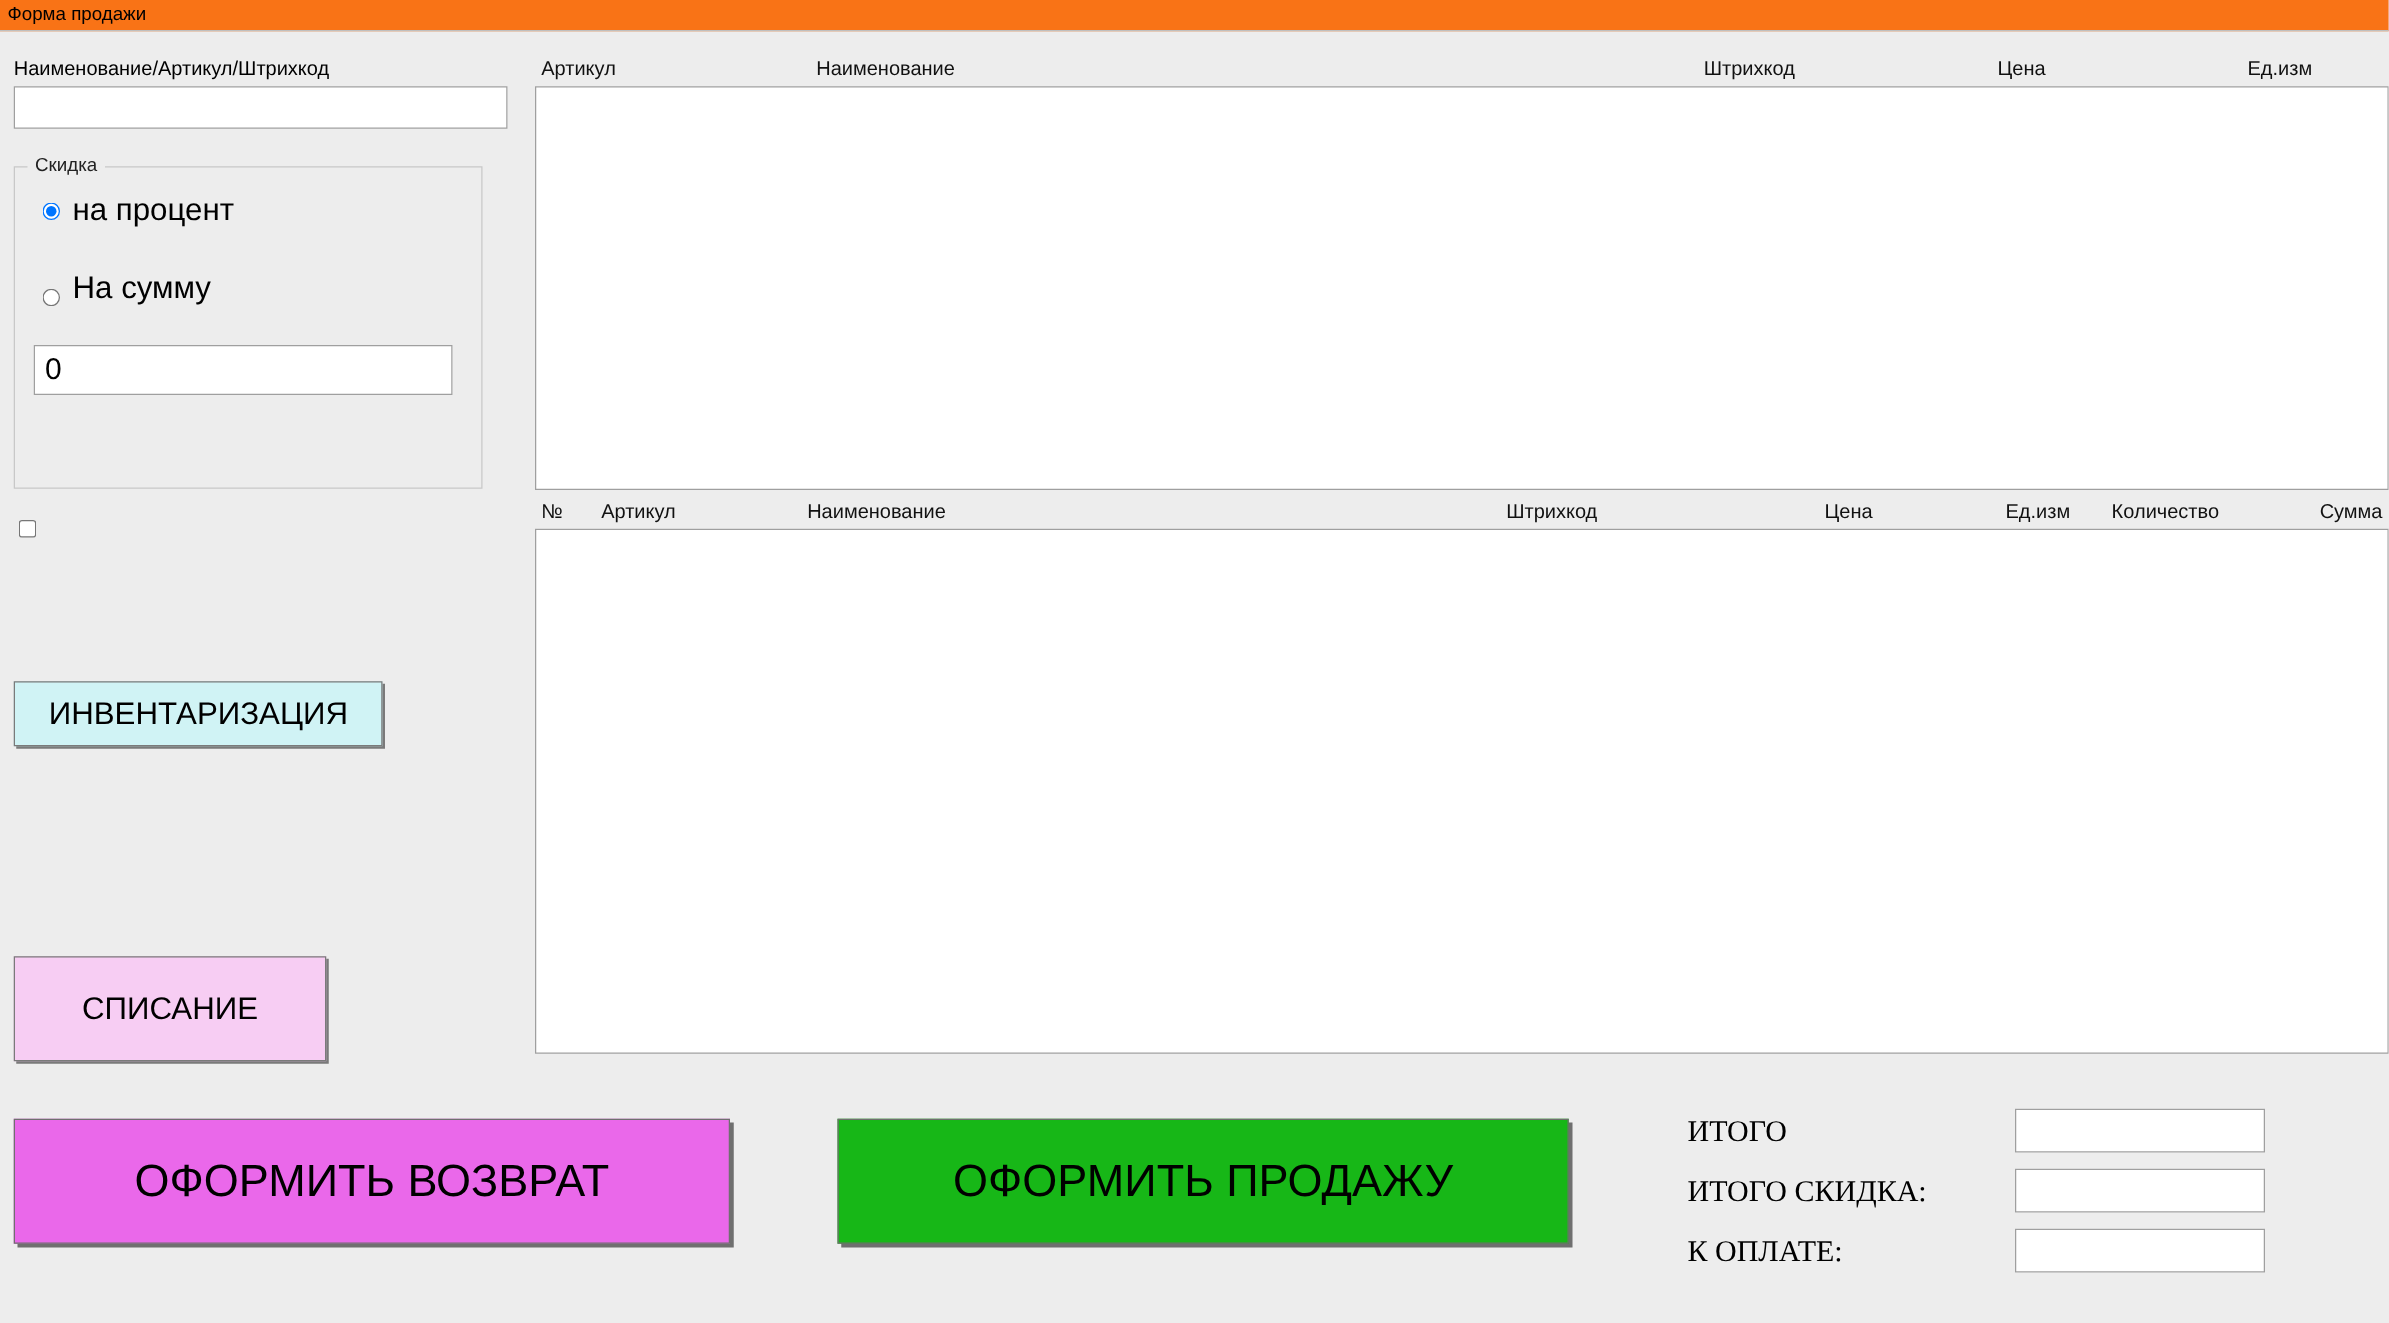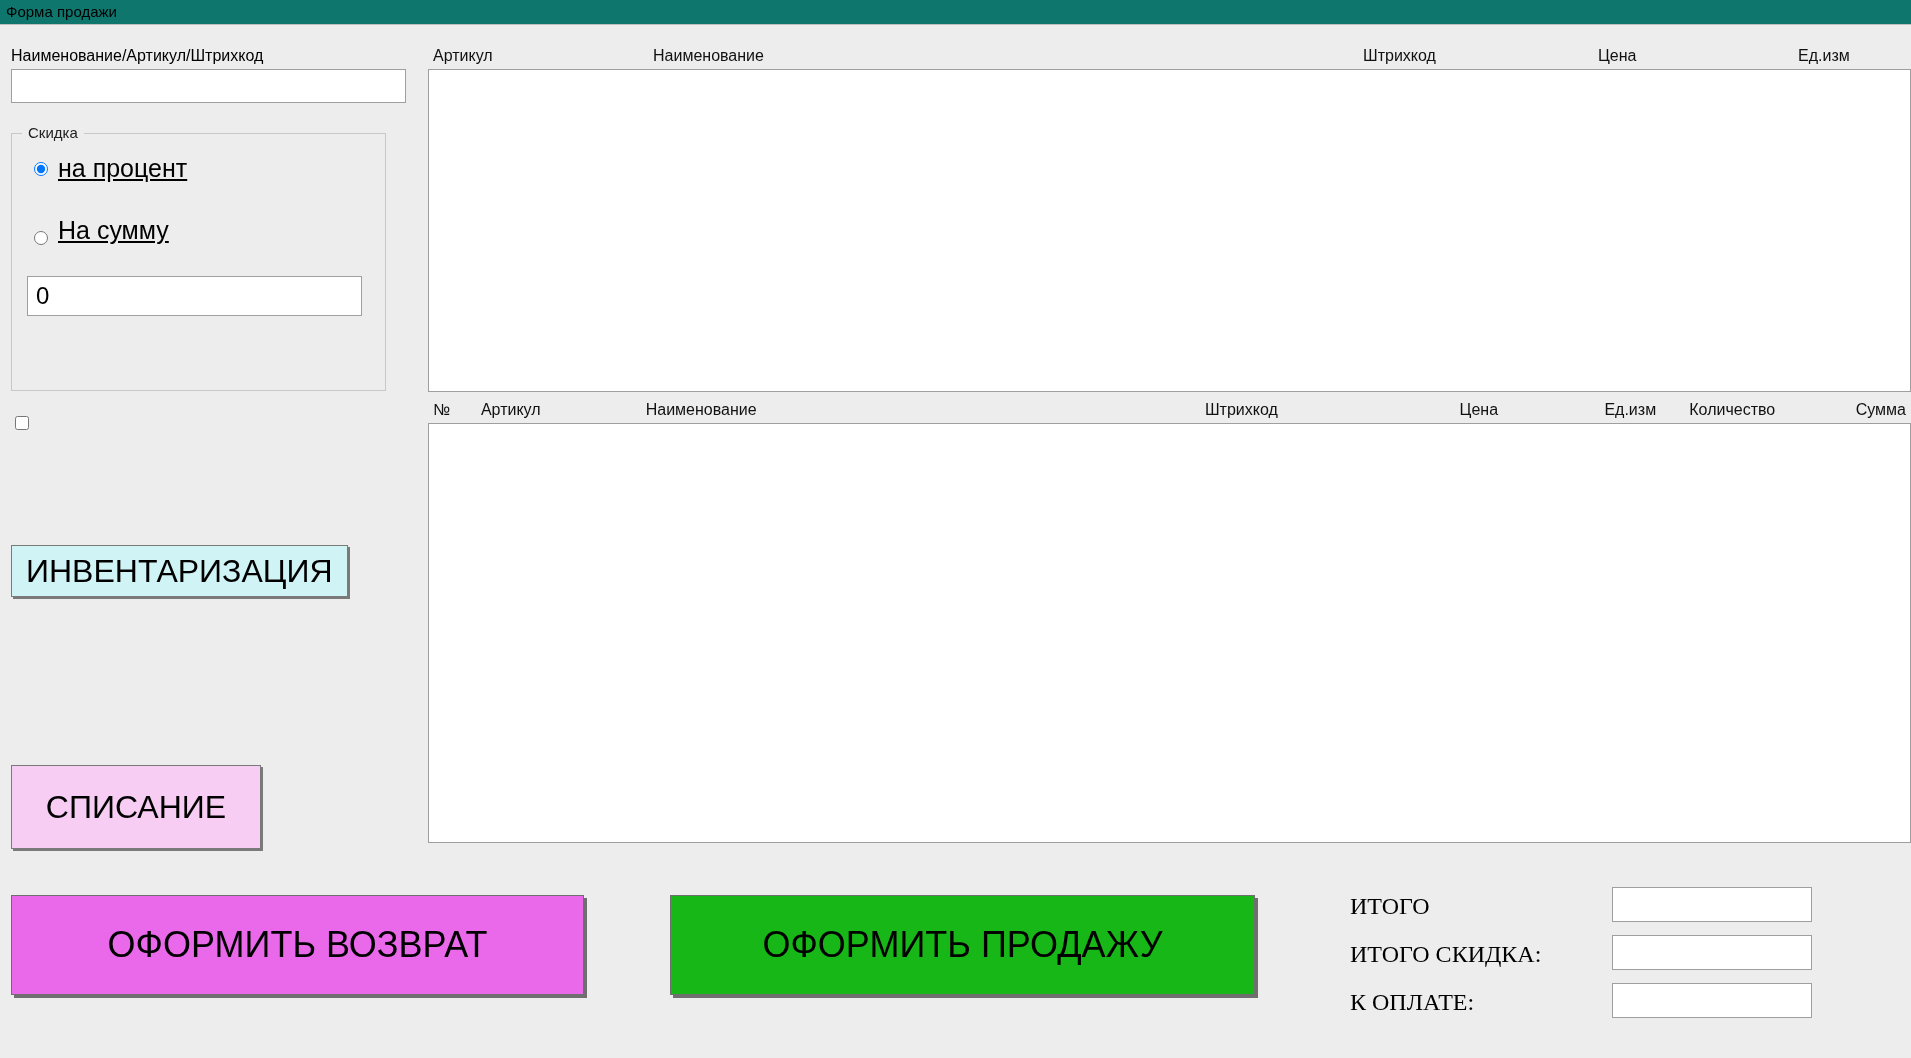--- a/index.html
+++ b/index.html
@@ -11,21 +11,21 @@
     width: 1911px;
   }
   .window {
     width: 1911px;
     position: relative;
   }
   .titlebar {
     border-bottom: 1px solid #bfbfbf;
     font-size: 15px;
     padding: 3px 6px 4px 6px;
-    background: #0f766e;
+    background: #f97316;
   }
   .content {
     position: relative;
     height: 1030px;
   }
   
   .pos { position: absolute; }
 
   .search-label {
     left: 11px; top: 22px;
@@ -61,47 +61,46 @@
     gap: 10px;
   }
   .radio-1 { left: 22px; top: 20px; }
   .radio-2 { left: 22px; top: 82px; align-items: flex-end; }
   .radio-row input[type=radio] {
     width: 14px; height: 14px;
     margin: 0;
   }
   .radio-row label {
     font-size: 25px;
-    text-decoration: underline;
   }
   .discount-input {
     position: absolute;
     left: 15px; top: 142px;
     width: 335px; height: 40px;
     border: 1px solid #9f9f9f;
     background: #fff;
     font-size: 24px;
     padding: 2px 8px;
   }
 
   .small-check {
     left: 11px; top: 388px;
     width: 14px; height: 14px;
   }
 
   
   .side-btn {
     border: 1px solid #7a7a7a;
     box-shadow: 2px 2px 0 #7a7a7a;
-    font-size: 32px;
+    font-size: 25px;
     display: flex;
     align-items: center;
     justify-content: center;
     cursor: pointer;
-    padding: 0 14px;
+    padding: 0 27px;
     white-space: nowrap;
   }
   .btn-inventory { left: 11px; top: 520px; height: 52px; background: #d0f3f5; }
   .btn-receipt   { left: 11px; top: 598px; width: 250px; height: 84px; background: #c7f2c6; }
   .btn-writeoff  { left: 11px; top: 740px; width: 250px; height: 84px; background: #f7cdf3; }
 
   
   .bottom-btn {
     border: 1px solid #6f6f6f;
     box-shadow: 3px 3px 0 #6f6f6f;

